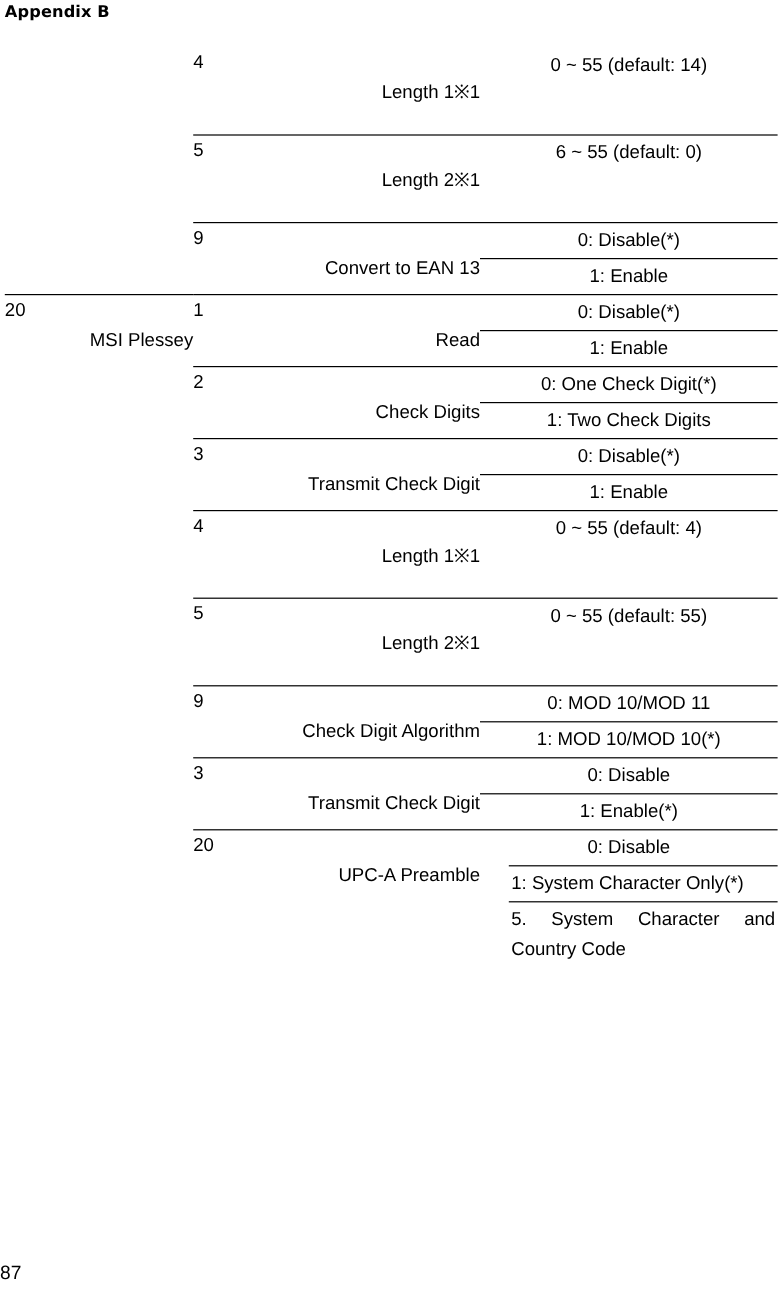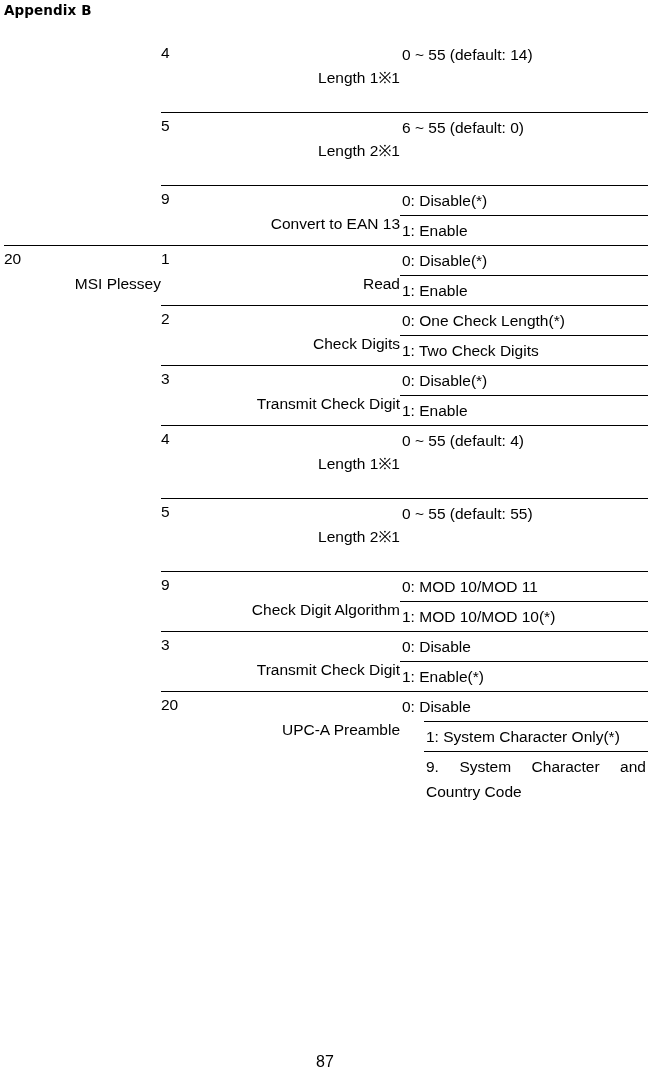--- a/index.html
+++ b/index.html
@@ -61,20 +61,21 @@
 
   
   .cell-opts {
     padding: 0;
   }
   .opt {
     padding: 2px 2px 2px 2px;
     border-top: 1.3px solid #000;
     min-height: 25px;
     box-sizing: border-box;
+    text-align: center;
   }
   .opt:first-child { border-top: 0; }
   .opt.justify {
     text-align: justify;
     text-align-last: left;
     margin-left: 24px;
   }
 
   
   tr.sep-full > td { border-top: 1.6px solid #000; }
@@ -84,21 +85,21 @@
 
   
   .pad-tall { height: 22px; }
 
   
   .page-number {
     position: absolute;
     left: 0;
     right: 0;
     top: 1052px;
-    text-align: center;
+    text-align: left;
     font-size: 16px;
     line-height: 20px;
   }
 </style>
 </head>
 <body>
 
 <div class="page-header">Appendix B</div>
 
 <table class="spec-table">
@@ -169,21 +170,21 @@
       <tr class="sep-indent">
         <td class="col-code cell-code">
           <span class="num"></span>
           <span class="name"></span>
         </td>
         <td class="col-item cell-item">
           <span class="num">2</span>
           <span class="name">Check Digits</span>
         </td>
         <td class="col-opts cell-opts">
-          <div class="opt">0: One Check Length(*)</div>
+          <div class="opt">0: One Check Digit(*)</div>
           <div class="opt">1: Two Check Digits</div>
         </td>
       </tr>
       <tr class="sep-indent">
         <td class="col-code cell-code">
           <span class="num"></span>
           <span class="name"></span>
         </td>
         <td class="col-item cell-item">
           <span class="num">3</span>
@@ -257,19 +258,19 @@
           <span class="num"></span>
           <span class="name"></span>
         </td>
         <td class="col-item cell-item">
           <span class="num">20</span>
           <span class="name">UPC-A Preamble</span>
         </td>
         <td class="col-opts cell-opts">
           <div class="opt">0: Disable</div>
           <div class="opt justify">1: System Character Only(*)</div>
-          <div class="opt justify">9. System Character and Country Code</div>
+          <div class="opt justify">5. System Character and Country Code</div>
         </td>
       </tr>
     </tbody>
 </table>
 
 <div class="page-number">87</div>
 
 </body></html>

